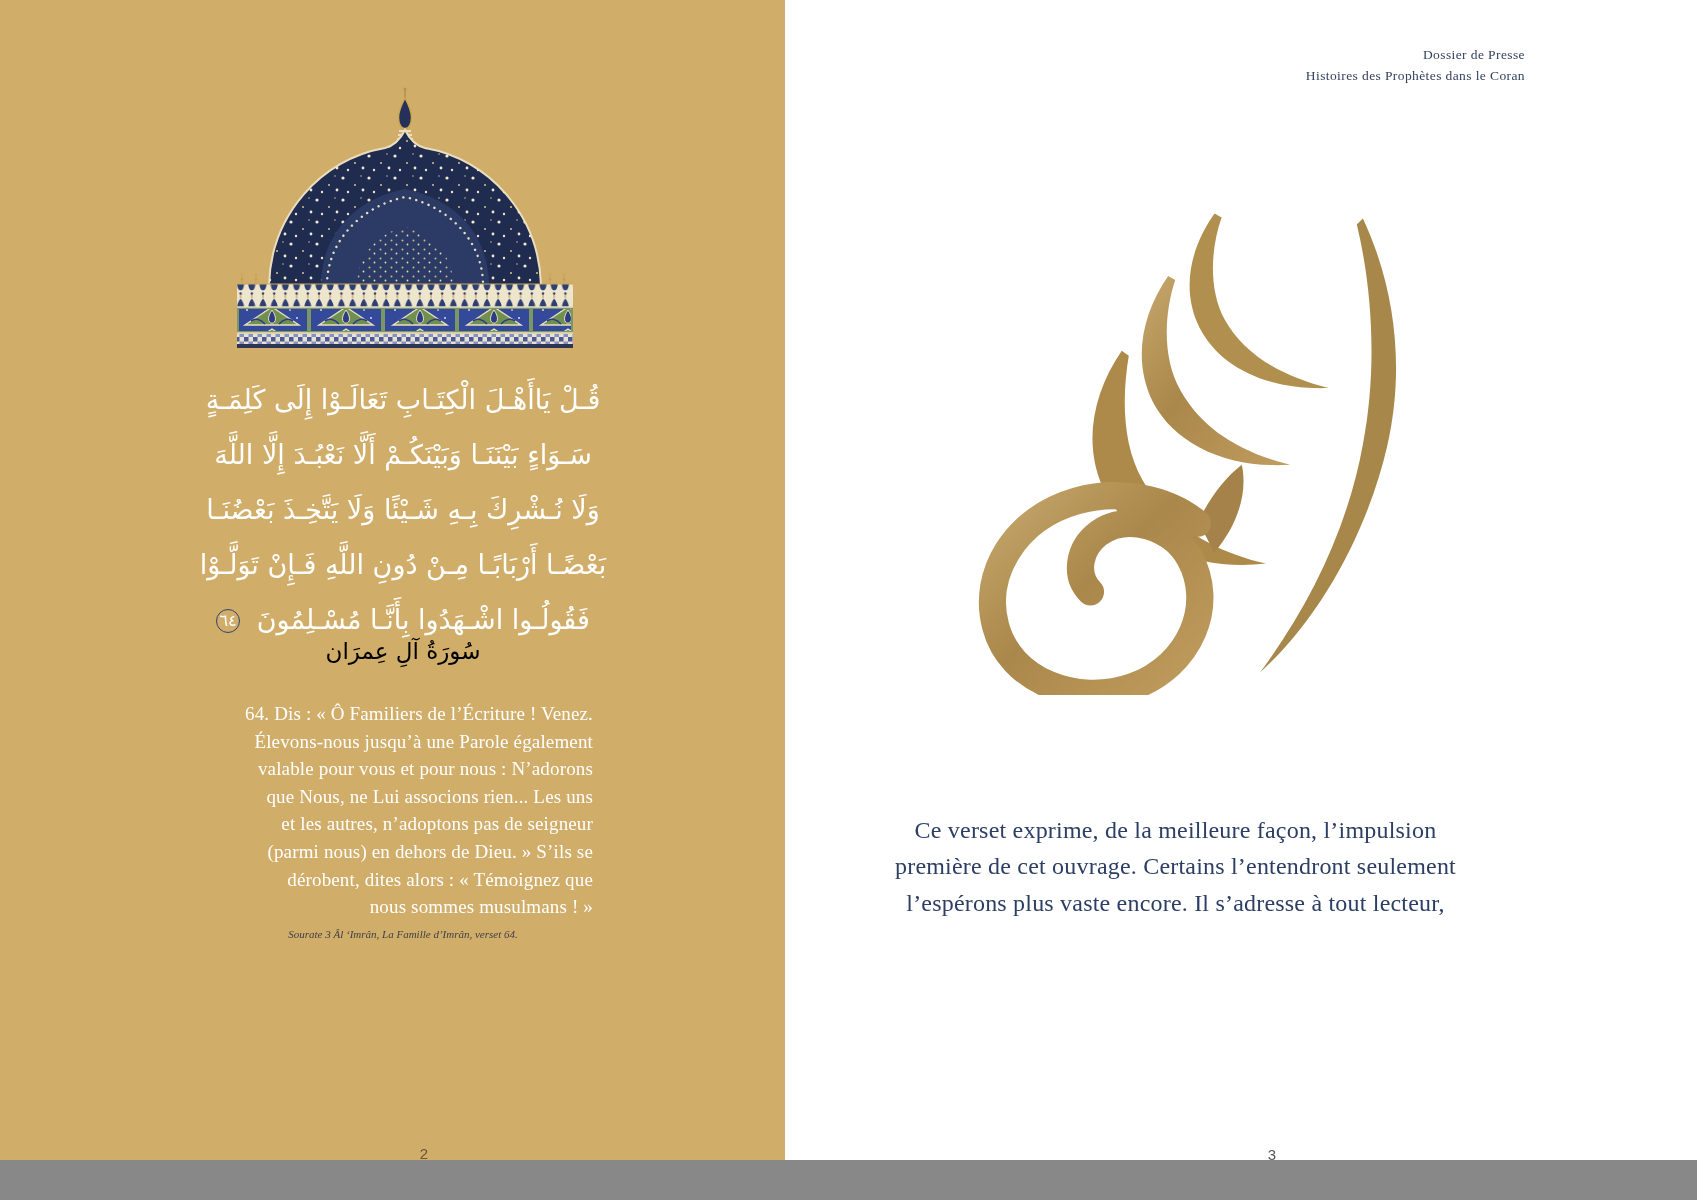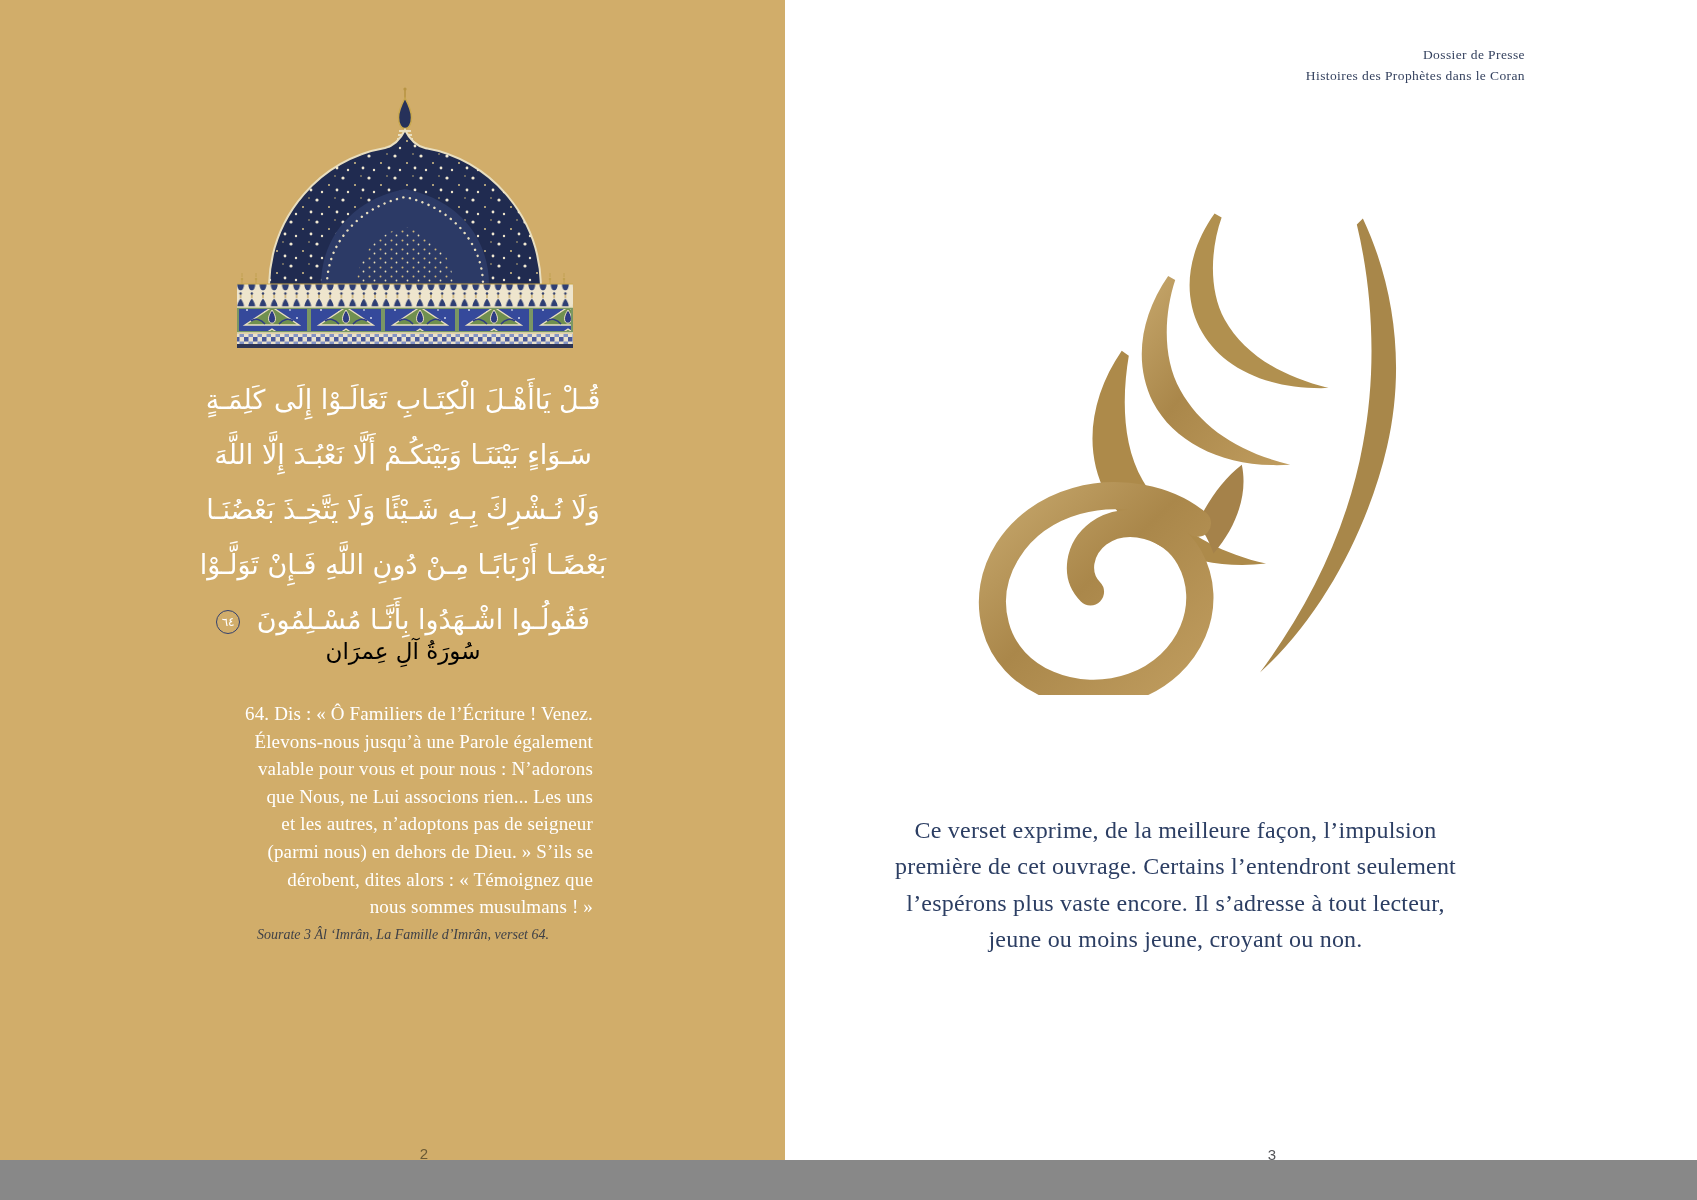--- a/index.html
+++ b/index.html
@@ -11,30 +11,30 @@
   .press-header{position:absolute;top:44px;right:172px;text-align:right;
     font-size:13.5px;line-height:21px;letter-spacing:.4px;color:#35425f;}
 
   .dome-wrap{position:absolute;left:235px;top:85px;width:340px;height:266px;}
 
   .arabic-block{position:absolute;left:163px;top:372px;width:480px;text-align:center;
     direction:rtl;color:#ffffff;font-family:"DejaVu Sans",sans-serif;
     font-size:27px;line-height:55px;}
   .arabic-line{height:55px;white-space:nowrap;}
   .verse-badge{display:inline-block;width:22px;height:22px;line-height:22px;
-    border:1.5px solid #33416e;border-radius:50%;font-size:12px;
+    border:1.5px solid #33416e;border-radius:50%;font-size:16px;
     vertical-align:3px;margin-right:8px;}
 
   .surah-callig{position:absolute;left:163px;top:638px;width:480px;text-align:center;
     direction:rtl;color:#000000;font-family:"DejaVu Sans",sans-serif;font-size:23px;}
 
   .translation{position:absolute;left:213px;top:700px;width:380px;text-align:right;
     font-size:19px;line-height:27.6px;color:#ffffff;letter-spacing:.15px;}
   .attribution{position:absolute;left:213px;top:921px;width:380px;text-align:center;
-    font-style:italic;font-size:14px;line-height:27.5px;color:#3f4147;}
+    font-style:italic;font-size:11px;line-height:27.5px;color:#3f4147;}
 
   .pagenum{position:absolute;width:34px;text-align:center;font-size:15px;
     font-family:"Liberation Sans",sans-serif;}
   .pagenum.left{left:407px;top:1145px;color:#6a5a35;}
   .pagenum.right{left:1255px;top:1146px;color:#55565a;}
 
   .allah-wrap{position:absolute;left:925px;top:190px;width:565px;height:505px;}
 
   .intro-para{position:absolute;left:848px;top:812px;width:655px;text-align:center;
     font-size:24px;line-height:36.4px;color:#2c3e63;letter-spacing:.2px;}
@@ -169,18 +169,17 @@
       <path d="M314,272 C296,286 282,305 270,330 C276,338 282,348 286,360 C310,332 320,300 314,272 Z" fill="#a5824a"></path>
 
       <path d="M270,330 C240,305 192,296 150,308 C90,325 56,380 70,432 C84,486 150,512 206,492 C264,471 288,410 262,364 C244,332 200,320 172,340 C152,355 148,382 164,398" fill="none" stroke="url(#gold)" stroke-width="27" stroke-linecap="round"></path>
     </svg>
   </div>
 
   <div class="intro-para">
     <div>Ce verset exprime, de la meilleure façon, l’impulsion</div>
     <div>première de cet ouvrage. Certains l’entendront seulement</div>
     <div>l’espérons plus vaste encore. Il s’adresse à tout lecteur,</div>
-    <div>jeune ou moins jeune, croyant ou non.</div>
   </div>
 
   <div class="pagenum right">3</div>
 
 </div>
 
 </body></html>

